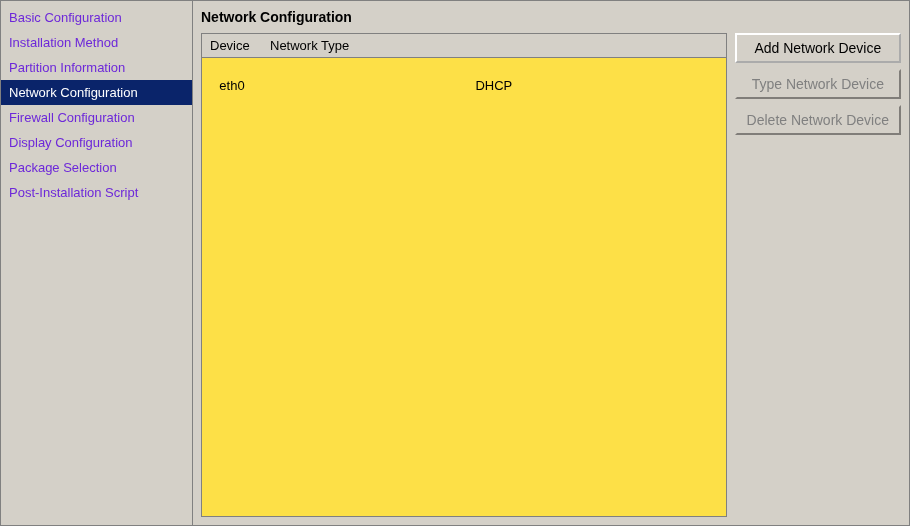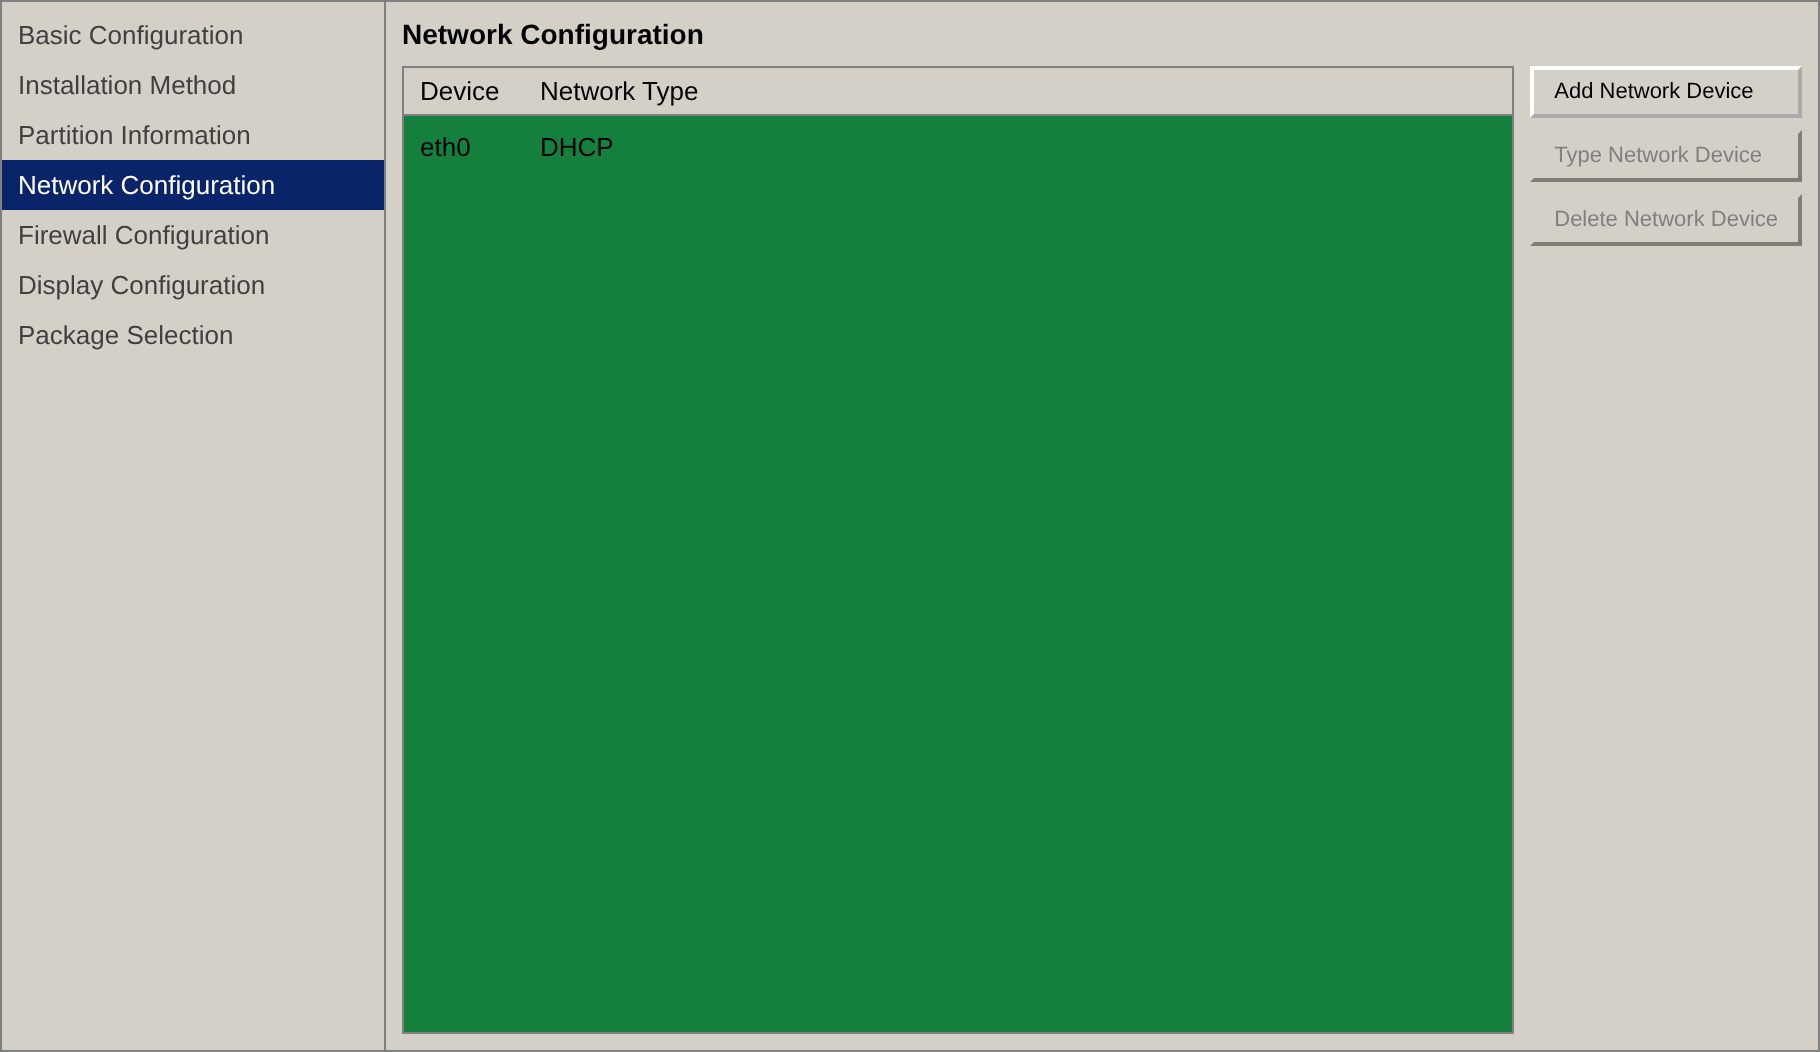--- a/index.html
+++ b/index.html
@@ -32,21 +32,21 @@
       background: #d4d0c8;
       border-right: 1px solid #808080;
       display: flex;
       flex-direction: column;
       padding: 4px 0;
     }
 
     .sidebar-item {
       padding: 5px 8px;
       cursor: pointer;
-      color: #404040;
+      color: #6d28d9;
       white-space: nowrap;
       font-size: 13px;
     }
 
     .sidebar-item.active {
       background: #0a246a;
       color: #fff;
     }
 
     
@@ -67,21 +67,21 @@
 
     .content-area {
       display: flex;
       flex: 1;
       gap: 8px;
     }
 
     
     .table-area {
       flex: 1;
-      background: #15803d;
+      background: #fde047;
       border: 1px solid #808080;
       overflow: auto;
     }
 
     table {
       width: 100%;
       border-collapse: collapse;
     }
 
     thead tr {
@@ -90,40 +90,41 @@
 
     thead th {
       text-align: left;
       padding: 4px 8px;
       border-bottom: 1px solid #808080;
       font-weight: normal;
       font-size: 13px;
     }
 
     tbody tr td {
-      padding: 8px 8px;
+      padding: 20px 8px;
       font-size: 13px;
       vertical-align: top;
+      text-align: center;
     }
 
     
     .buttons-panel {
       display: flex;
       flex-direction: column;
       gap: 6px;
       min-width: 130px;
     }
 
     button {
       padding: 5px 10px;
-      font-size: 11px;
+      font-size: 14px;
       background: #d4d0c8;
       border: 2px outset #fff;
       cursor: pointer;
-      text-align: left;
+      text-align: center;
       white-space: nowrap;
     }
 
     button:disabled {
       color: #808080;
       cursor: default;
       border: 2px outset #d4d0c8;
     }
 
     button.primary {
@@ -143,20 +144,21 @@
 
   <div class="sidebar">
 
   <div class="sidebar-item">Basic Configuration</div>
       <div class="sidebar-item">Installation Method</div>
       <div class="sidebar-item">Partition Information</div>
       <div class="sidebar-item active">Network Configuration</div>
       <div class="sidebar-item">Firewall Configuration</div>
       <div class="sidebar-item">Display Configuration</div>
       <div class="sidebar-item">Package Selection</div>
+      <div class="sidebar-item">Post-Installation Script</div>
     </div>
 
   <div class="main-content">
     <div class="section-title">Network Configuration</div>
 
     <div class="content-area">
 
       <div class="table-area">
         <table>
           <thead>

